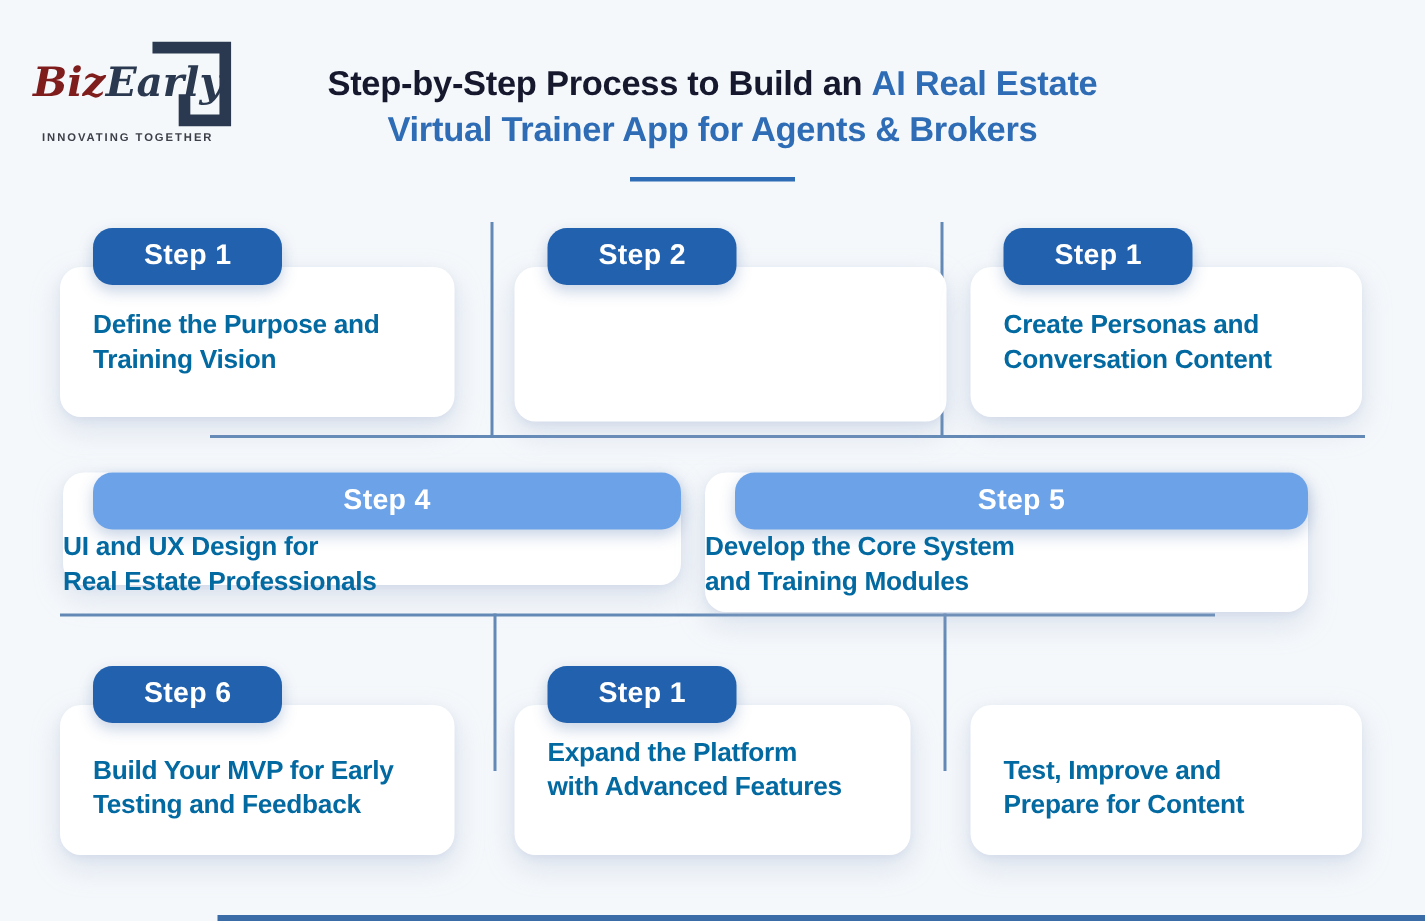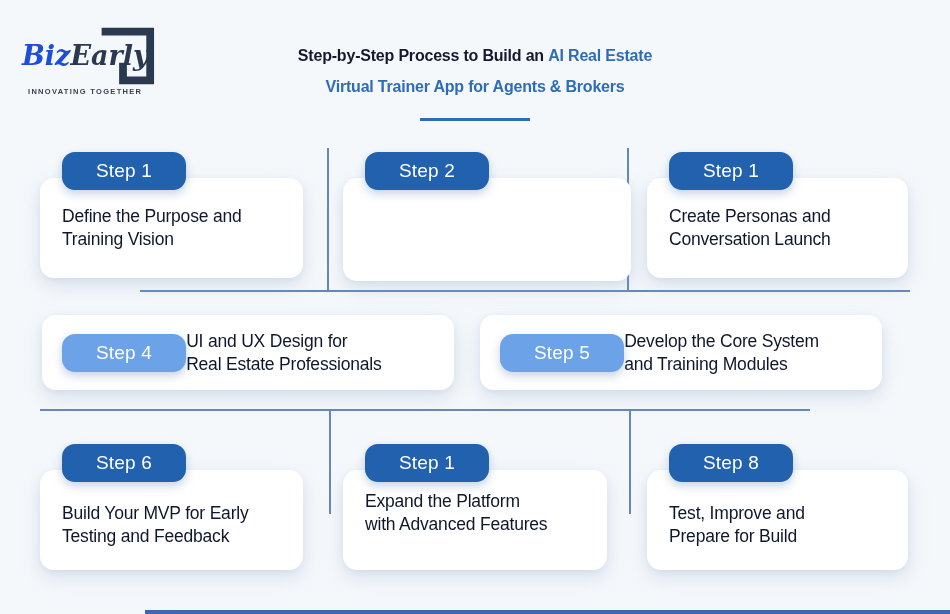--- a/index.html
+++ b/index.html
@@ -6,47 +6,47 @@
   .canvas{
     position:relative;width:950px;height:614px;overflow:hidden;
     background:#f5f8fb;
     font-family:"Liberation Sans",sans-serif;
   }
   
   .logo{position:absolute;left:20px;top:24px;width:150px;height:70px;}
   .logo-mark{position:absolute;left:70px;top:1px;}
   .brand{position:absolute;left:2px;top:16px;font-family:"DejaVu Serif",serif;
     font-style:italic;font-weight:bold;font-size:27px;white-space:nowrap;}
-  .brand .biz{color:#1d4ed8;}
+  .brand .biz{color:#7f1d1d;}
   .brand .group{color:#2b3950;}
   .tagline{position:absolute;left:8px;top:50px;font-size:7.5px;font-weight:bold;
     letter-spacing:1.3px;color:#3d4049;white-space:nowrap;margin-top:13px;}
   
   .title{position:absolute;left:175px;top:40px;width:600px;text-align:center;
-    font-size:16px;line-height:31px;font-weight:600;color:#16192e;letter-spacing:-0.2px;}
+    font-size:23px;line-height:31px;font-weight:600;color:#16192e;letter-spacing:-0.2px;}
   .title b{color:#2e6cb5;font-weight:bold;}
   .title-underline{position:absolute;left:420px;top:118px;width:110px;height:3px;
     background:#2e6cb5;}
   
   .line{position:absolute;background:#6389b6;}
   
   .card{position:absolute;background:#ffffff;border-radius:14px;
     box-shadow:0 8px 20px rgba(150,170,200,0.28),0 2px 6px rgba(150,170,200,0.15);}
   .badge{height:38px;min-width:88px;box-sizing:border-box;padding:0 34px;
     display:flex;align-items:center;justify-content:center;
-    border-radius:13px;color:#ffffff;font-size:19px;font-weight:normal;
+    border-radius:13px;color:#ffffff;font-size:19px;font-weight:bold;
     letter-spacing:0.2px;white-space:nowrap;
     box-shadow:0 4px 10px rgba(30,80,150,0.25);}
   .badge.dark{background:#2161ae;}
   .badge.light{background:#6ca3e8;}
   .card-top .badge{position:absolute;top:-26px;left:22px;}
   .card-top .card-text{position:absolute;left:22px;top:27px;}
-  .card-text{font-size:17.5px;line-height:23px;font-weight:normal;color:#0f172a;
+  .card-text{font-size:17.5px;line-height:23px;font-weight:bold;color:#0369a1;
     letter-spacing:-0.2px;white-space:pre-line;}
-  .card-row{display:flex;align-items:center;}
+  .card-row{display:flex;flex-direction:column;}
   .card-row .badge{margin-left:20px;flex:0 0 auto;}
   .card-row .card-text{}
   
   .footer-bar{position:absolute;left:145px;bottom:0;width:805px;height:4px;
     background:#3a6ca8;}
 </style>
 </head>
 <body>
 
 <div class="canvas">
@@ -77,45 +77,44 @@
     <div class="badge dark">Step 1</div>
     <div class="card-text">Define the Purpose and
 Training Vision</div>
   </div>
   <div class="card card-top" style="left:343px;top:178px;width:288px;height:103px;">
     <div class="badge dark">Step 2</div>
   </div>
   <div class="card card-top" style="left:647px;top:178px;width:261px;height:100px;">
     <div class="badge dark">Step 1</div>
     <div class="card-text">Create Personas and
-Conversation Launch</div>
+Conversation Content</div>
   </div>
 
   <div class="card card-row" style="left:42px;top:315px;width:412px;height:75px;">
     <div class="badge light">Step 4</div>
     <div class="card-text">UI and UX Design for
 Real Estate Professionals</div>
   </div>
-  <div class="card card-row" style="left:480px;top:315px;width:402px;height:75px;">
+  <div class="card card-row" style="left:470px;top:315px;width:402px;height:93px;">
     <div class="badge light">Step 5</div>
     <div class="card-text">Develop the Core System
 and Training Modules</div>
   </div>
 
   <div class="card card-top" style="left:40px;top:470px;width:263px;height:100px;">
     <div class="badge dark">Step 6</div>
     <div class="card-text" style="top:32px;">Build Your MVP for Early
 Testing and Feedback</div>
   </div>
   <div class="card card-top" style="left:343px;top:470px;width:264px;height:100px;">
     <div class="badge dark">Step 1</div>
     <div class="card-text" style="top:20px;">Expand the Platform
 with Advanced Features</div>
   </div>
   <div class="card card-top" style="left:647px;top:470px;width:261px;height:100px;">
-    <div class="badge dark">Step 8</div>
     <div class="card-text" style="top:32px;">Test, Improve and
-Prepare for Build</div>
+Prepare for Content</div>
   </div>
 
   <div class="footer-bar"></div>
 
 </div>
 
 </body></html>

